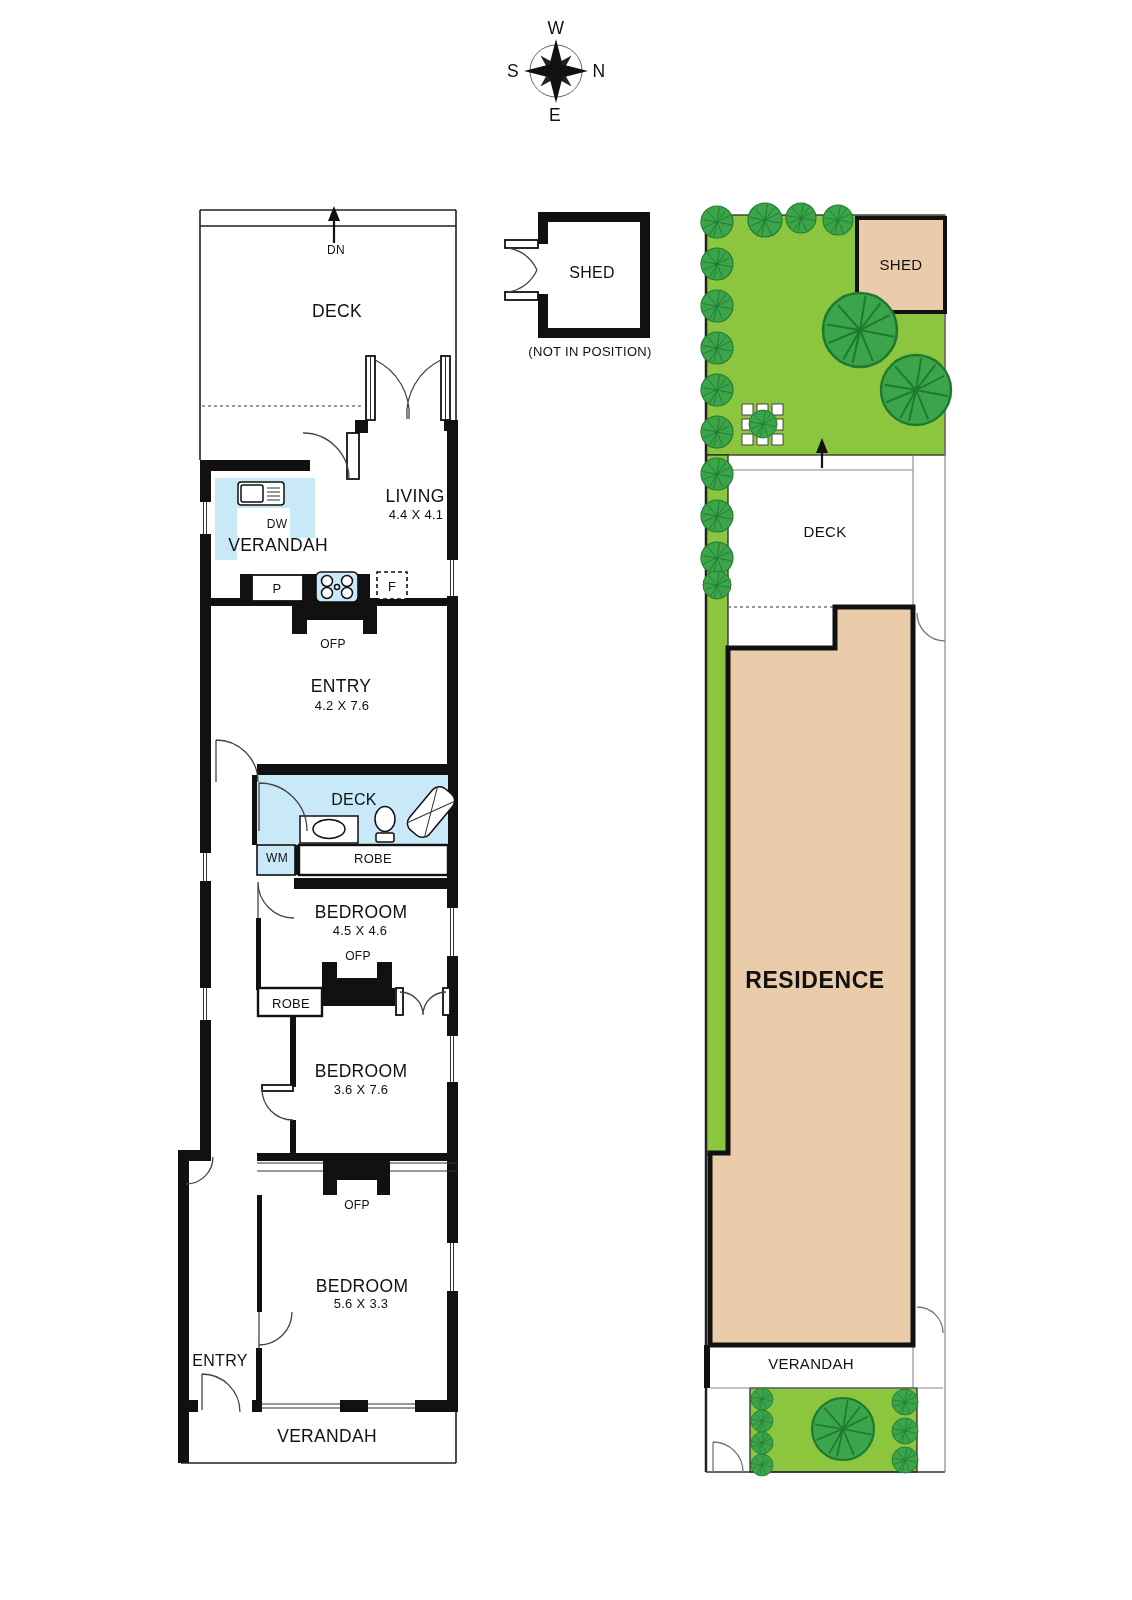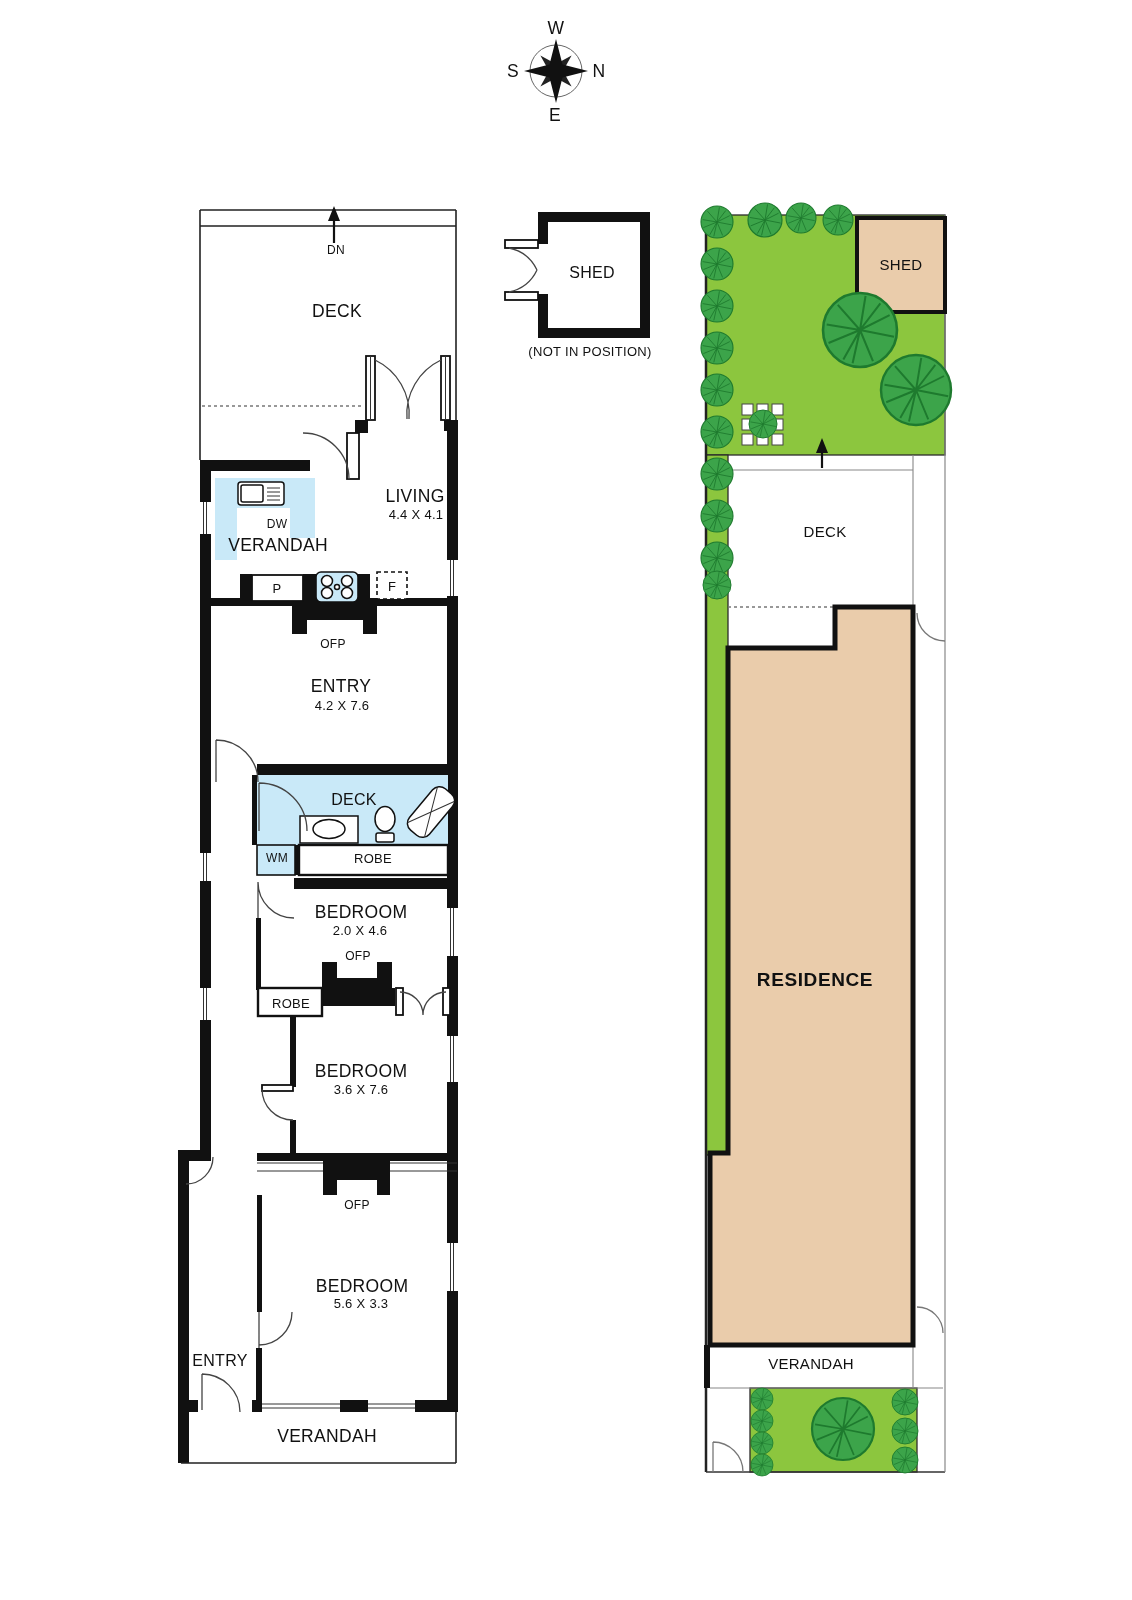--- a/index.html
+++ b/index.html
@@ -2,21 +2,21 @@
 <html><head>
 <meta charset="utf-8">
 <style>
   html,body{margin:0;padding:0;background:#fff;}
   #canvas{position:relative;width:1132px;height:1600px;background:#fff;overflow:hidden;
           font-family:"Liberation Sans","DejaVu Sans",sans-serif;}
   #plan-svg{position:absolute;left:0;top:0;}
   .lbl{position:absolute;transform:translate(-50%,-50%);color:#111;white-space:nowrap;
        font-family:"Liberation Sans","DejaVu Sans",sans-serif;letter-spacing:.3px;}
   .s12{font-size:12px;} .s13{font-size:13px;} .s15{font-size:15px;}
-  .s16{font-size:16px;} .s17{font-size:17.5px;} .s19b{font-size:19px;font-weight:bold;letter-spacing:.6px;}
+  .s16{font-size:16px;} .s17{font-size:17.5px;} .s19b{font-size:23px;font-weight:bold;letter-spacing:.6px;}
   
   .w{fill:#111;}                      
   .wf{fill:#fff;}                     
   .box{fill:#fff;stroke:#111;stroke-width:1.8;}
   .boxthick{fill:#fff;stroke:#111;stroke-width:2.4;}
   .blue{fill:#C9E9F8;}
   .blueb{fill:#C9E9F8;stroke:#111;stroke-width:1.6;}
   .fix{fill:#fff;stroke:#111;stroke-width:1.5;}
   .arc{fill:none;stroke:#444;stroke-width:1.3;}
   .arc2{fill:none;stroke:#777;stroke-width:1.3;}
@@ -287,21 +287,21 @@
 
 <div class="lbl s12" style="left:333px;top:644px">OFP</div>
 <div class="lbl s17" style="left:341px;top:686px">ENTRY</div>
 <div class="lbl s13" style="left:342px;top:705px">4.2 X 7.6</div>
 
 <div class="lbl s16" style="left:354px;top:800px">DECK</div>
 <div class="lbl s12" style="left:277px;top:858px">WM</div>
 <div class="lbl s13" style="left:373px;top:858px">ROBE</div>
 
 <div class="lbl s17" style="left:361px;top:912px">BEDROOM</div>
-<div class="lbl s13" style="left:360px;top:930px">2.0 X 4.6</div>
+<div class="lbl s13" style="left:360px;top:930px">4.5 X 4.6</div>
 <div class="lbl s12" style="left:358px;top:956px">OFP</div>
 <div class="lbl s13" style="left:291px;top:1003px">ROBE</div>
 
 <div class="lbl s17" style="left:361px;top:1071px">BEDROOM</div>
 <div class="lbl s13" style="left:361px;top:1089px">3.6 X 7.6</div>
 
 <div class="lbl s12" style="left:357px;top:1205px">OFP</div>
 <div class="lbl s17" style="left:362px;top:1286px">BEDROOM</div>
 <div class="lbl s13" style="left:361px;top:1303px">5.6 X 3.3</div>
 

